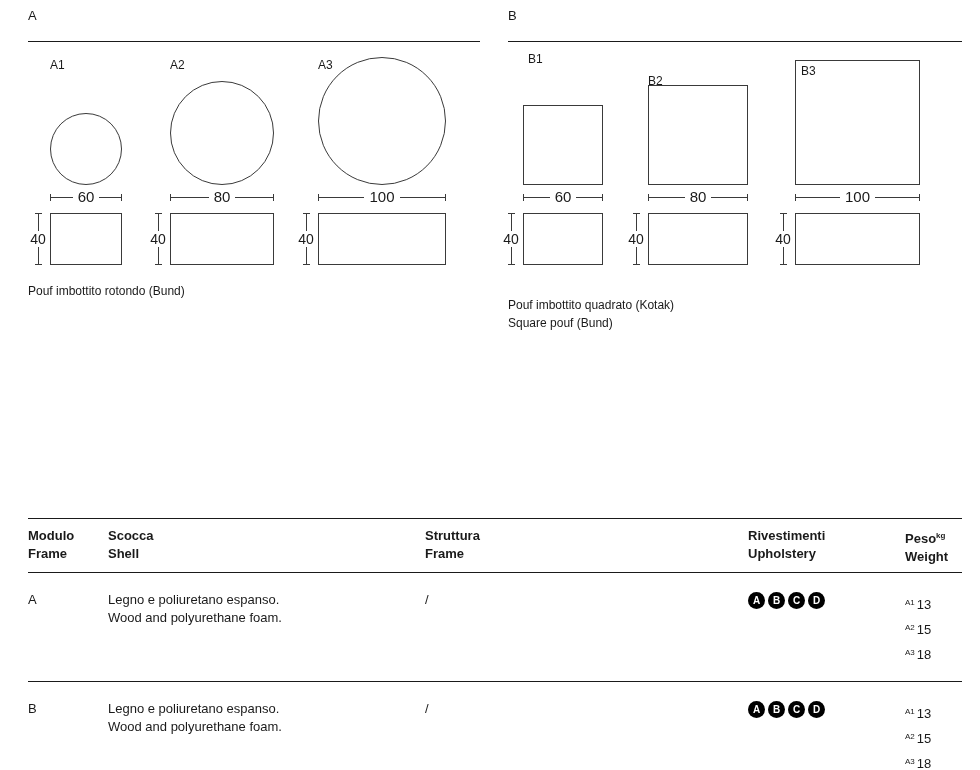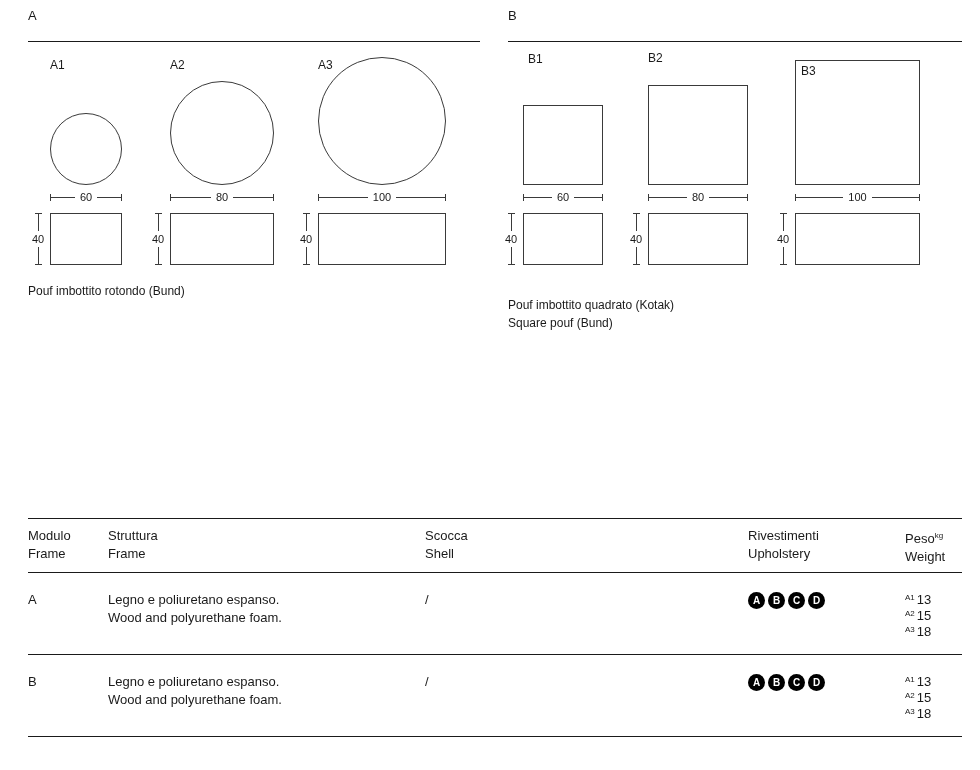--- a/index.html
+++ b/index.html
@@ -11,38 +11,38 @@
 
   .itemlabel{position:absolute;font-size:12px;line-height:14px;}
 
   .circle{position:absolute;border:1px solid #3a3a3a;border-radius:50%;box-sizing:border-box;background:#fff;}
   .square{position:absolute;border:1px solid #3a3a3a;box-sizing:border-box;background:#fff;}
   .siderect{position:absolute;border:1px solid #3a3a3a;box-sizing:border-box;background:#fff;}
 
   .hdim{position:absolute;height:12px;display:flex;align-items:center;}
   .hdim::before,.hdim::after{content:"";width:1px;height:7px;background:#3a3a3a;}
   .hdim .seg{flex:1;height:1px;background:#3a3a3a;}
-  .hdim .num{padding:0 5px;font-size:11px;line-height:12px;}
+  .hdim .num{padding:0 5px;font-size:15px;line-height:12px;}
 
   .vdim{position:absolute;width:20px;display:flex;flex-direction:column;align-items:center;}
   .vdim::before,.vdim::after{content:"";height:1px;width:7px;background:#3a3a3a;}
   .vdim .seg{width:1px;flex:1;background:#3a3a3a;}
-  .vdim .num{font-size:11px;line-height:12px;padding:2px 0;}
+  .vdim .num{font-size:14px;line-height:12px;padding:2px 0;}
 
   .caption{position:absolute;font-size:12px;line-height:18px;font-weight:500;}
 
   .spec-table{position:absolute;left:28px;top:518px;width:934px;border-top:1px solid #1a1a1a;}
   .thead{display:grid;grid-template-columns:80px 317px 323px 157px 1fr;padding:8px 0 6px;border-bottom:1px solid #1a1a1a;}
   .trow{display:grid;grid-template-columns:80px 317px 323px 157px 1fr;padding:18px 0 15px;border-bottom:1px solid #1a1a1a;align-items:start;}
-  .hl{font-size:13px;line-height:18px;}
+  .hl{font-size:13px;line-height:18px;font-weight:bold;}
   .hl sup{font-size:8px;text-align:right;}
   .cell{font-size:13px;line-height:18px;}
   .badges{display:flex;gap:3px;margin-top:1px;}
   .badge{width:17px;height:17px;border-radius:50%;background:#000;color:#fff;font-size:10px;font-weight:bold;line-height:17px;text-align:center;}
-  .wline{font-size:13px;line-height:14px;white-space:nowrap;}
+  .wline{font-size:13px;line-height:23px;white-space:nowrap;}
   .wsup{font-size:8px;vertical-align:4px;padding-right:2px;}
 </style>
 </head>
 <body>
 
 <div class="page">
 
   <div class="sec-letter" style="left:28px;top:8px">A</div>
   <div class="sec-rule" style="left:28px;top:41px;width:452px"></div>
 
@@ -111,21 +111,21 @@
     </div>
     <div class="vdim" style="left:501px;top:213px;height:52px">
       <span class="seg"></span>
         <span class="num">40</span>
         <span class="seg"></span>
     </div>
     <div class="siderect" style="left:523px;top:213px;width:80px;height:52px"></div>
   </div>
 
   <div>
-    <div class="itemlabel" style="left:648px;top:51px">B2</div>
+    <div class="itemlabel" style="left:648px;top:74px">B2</div>
     <div class="square" style="left:648px;top:85px;width:100px;height:100px"></div>
     <div class="hdim" style="left:648px;top:191px;width:100px">
       <span class="seg"></span>
         <span class="num">80</span>
         <span class="seg"></span>
     </div>
     <div class="vdim" style="left:626px;top:213px;height:52px">
       <span class="seg"></span>
         <span class="num">40</span>
         <span class="seg"></span>
@@ -155,26 +155,26 @@
   </div>
 
   <div class="spec-table">
 
     <div class="thead">
       <div>
         <div class="hl">Modulo</div>
         <div class="hl">Frame</div>
       </div>
       <div>
+        <div class="hl">Scocca</div>
+        <div class="hl">Shell</div>
+      </div>
+      <div>
         <div class="hl">Struttura</div>
         <div class="hl">Frame</div>
-      </div>
-      <div>
-        <div class="hl">Scocca</div>
-        <div class="hl">Shell</div>
       </div>
       <div>
         <div class="hl">Rivestimenti</div>
         <div class="hl">Upholstery</div>
       </div>
       <div>
         <div class="hl"><span>Peso</span><sup>kg</sup></div>
         <div class="hl">Weight</div>
       </div>
     </div>

